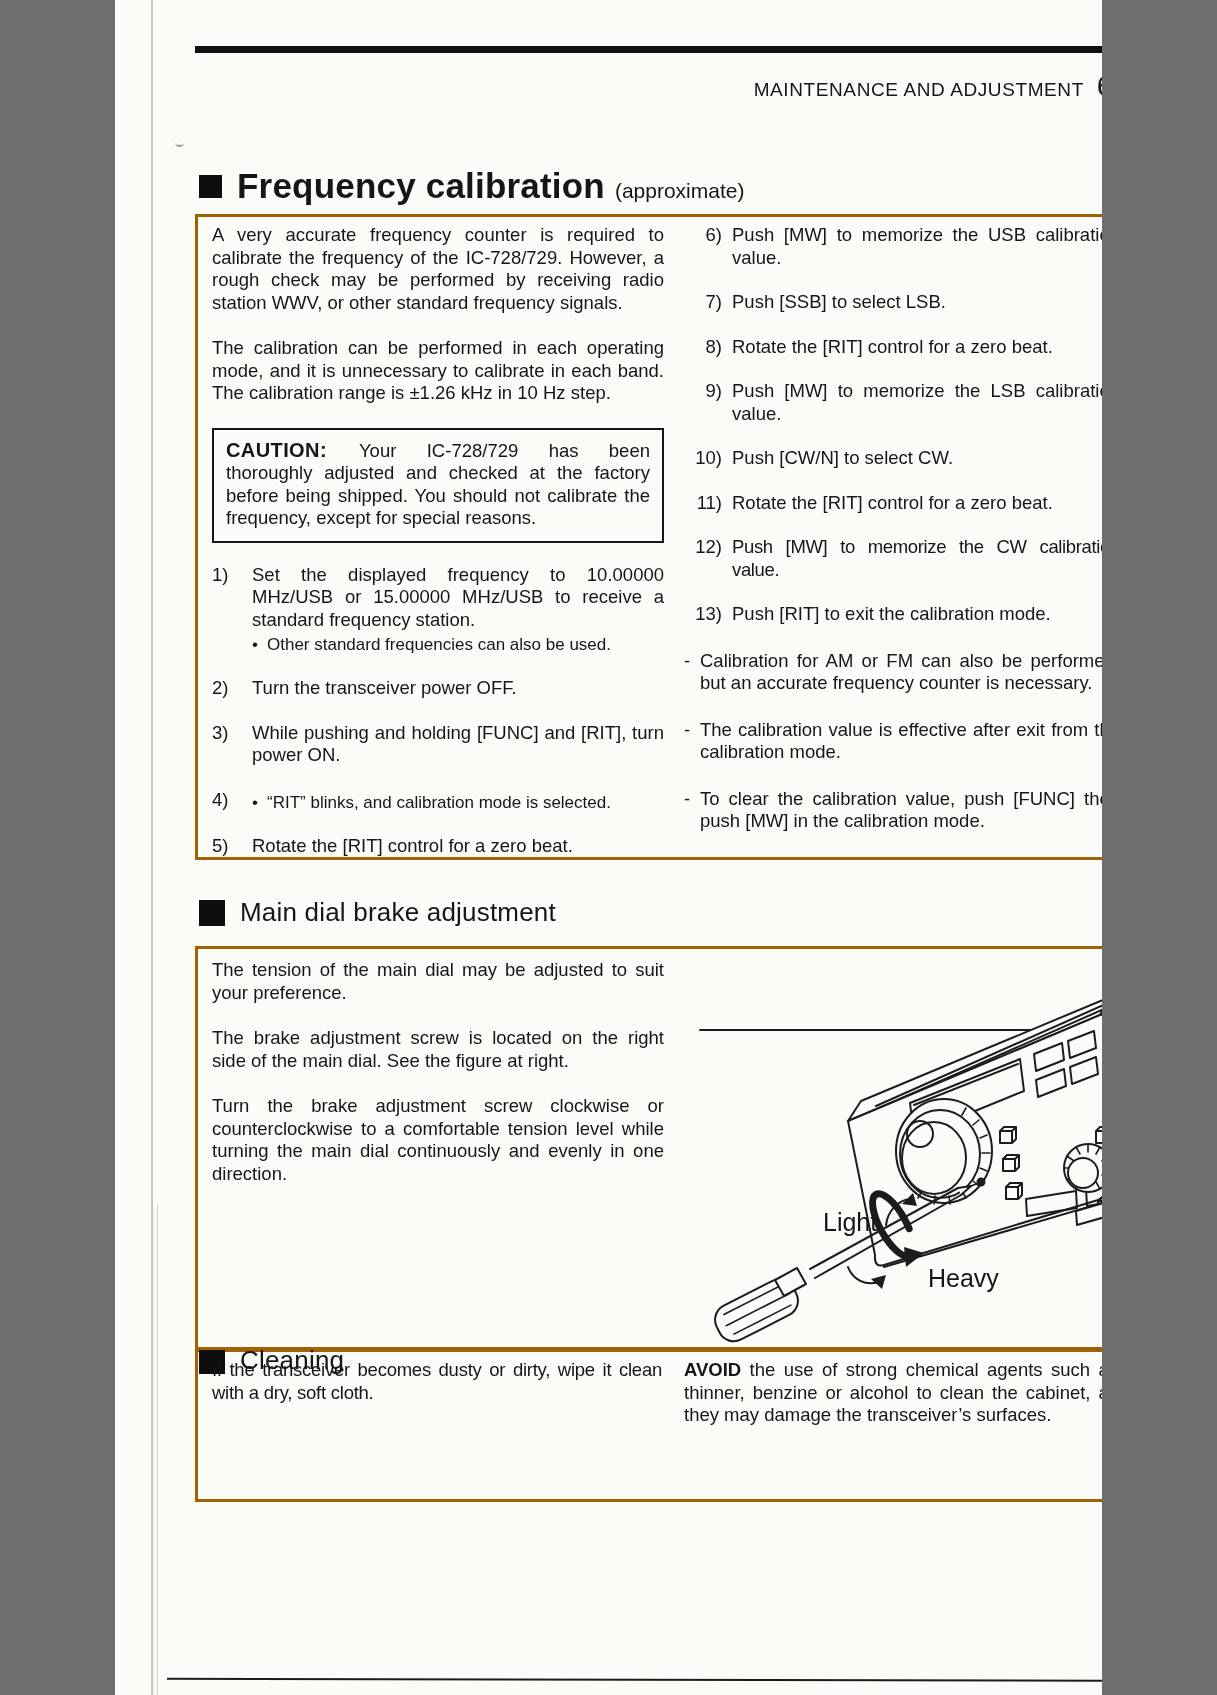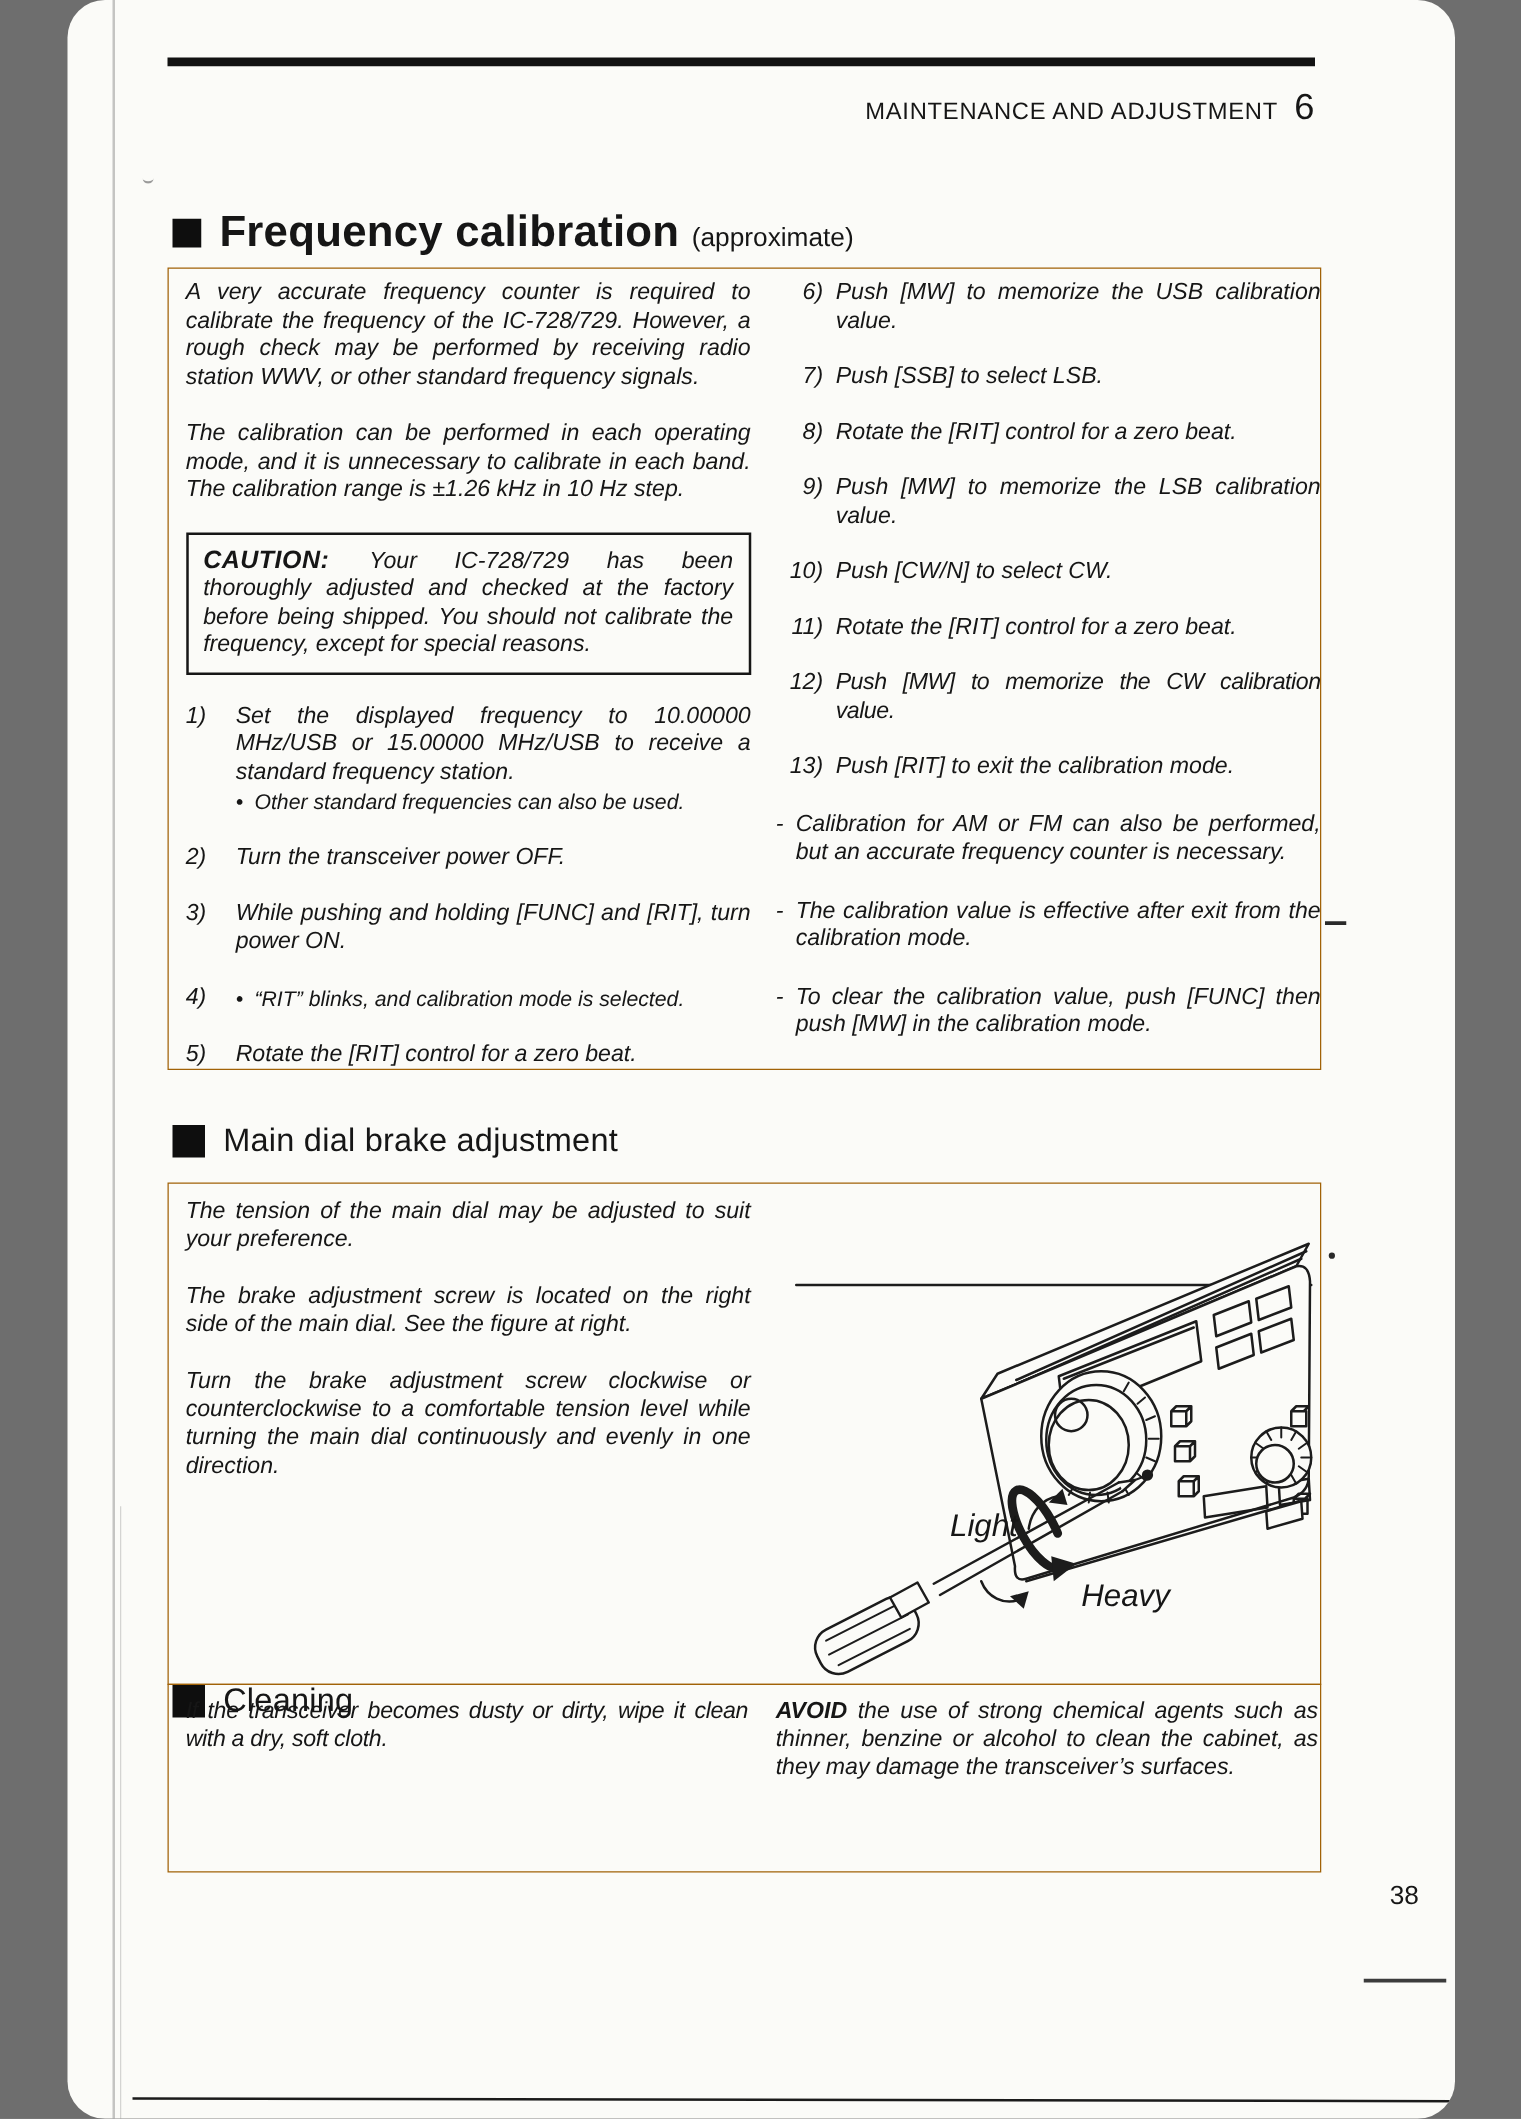--- a/index.html
+++ b/index.html
@@ -1,21 +1,20 @@
 <!DOCTYPE html>
 <html><head>
 <meta charset="utf-8">
 <style>
   html,body{margin:0;padding:0;background:#6e6e6e;}
   .page{
-    position:relative; width:1110px; height:1695px; margin:0 auto;
+    position:relative; width:987px; height:1695px; margin:0 auto;
     background:#fbfbf8; color:#161616;
     font-family:"Liberation Sans", sans-serif;
     overflow:hidden;
-    border-radius:30px;
   }
   
   .scan-left{position:absolute;left:36px;top:0;width:2px;height:1695px;background:rgba(40,40,40,.26);}
   .scan-left2{position:absolute;left:42px;top:1205px;width:1px;height:490px;background:rgba(40,40,40,.18);}
   .scan-bottom{position:absolute;left:52px;top:1679px;width:1160px;height:2px;background:#1b1b1b;transform:rotate(.12deg);}
   .scan-dash{position:absolute;left:1006px;top:737px;width:17px;height:3px;background:#2a2a2a;}
   .scan-dot{position:absolute;left:1009px;top:1002px;width:5px;height:5px;border-radius:50%;background:#2a2a2a;}
   .scan-squiggle{position:absolute;left:60px;top:138px;width:9px;height:7px;border-bottom:2px solid #9a9a9a;border-radius:50%;}
 
   .top-rule{position:absolute;left:80px;top:46px;width:918px;height:7px;background:#121212;}
@@ -24,21 +23,21 @@
   .hdr .hn{font-size:29px;margin-left:13px;font-weight:400;}
 
   .sec{position:absolute;display:flex;align-items:baseline;}
   .sec .sq{align-self:center;background:#0e0e0e;margin-right:15px;}
   .sq1{width:23px;height:23px;}
   .sq2{width:26px;height:26px;}
   .t-main{font-weight:700;font-size:35px;letter-spacing:.2px;}
   .t-main2{font-weight:400;font-size:26px;letter-spacing:.2px;}
   .t-suffix{font-weight:400;font-size:21px;margin-left:10px;}
 
-  .box{position:absolute;border:1px solid #a16207;background:transparent;font-style:italic;}
+  .box{position:absolute;border:3px solid #a16207;background:transparent;}
   .box1{left:80px;top:214px;width:921px;height:640px;}
   .box2{left:80px;top:946px;width:921px;height:400px;}
   .box3{left:80px;top:1347px;width:921px;height:149px;}
 
   .col{position:absolute;font-size:18.5px;line-height:22.5px;}
   .j{text-align:justify;}
   .b1-l{left:14px;top:7px;width:452px;}
   .b1-r{left:486px;top:7px;width:436px;}
   .b2-l{left:14px;top:10px;width:452px;}
   .b3-l{left:14px;top:9px;width:450px;letter-spacing:-0.25px;}

